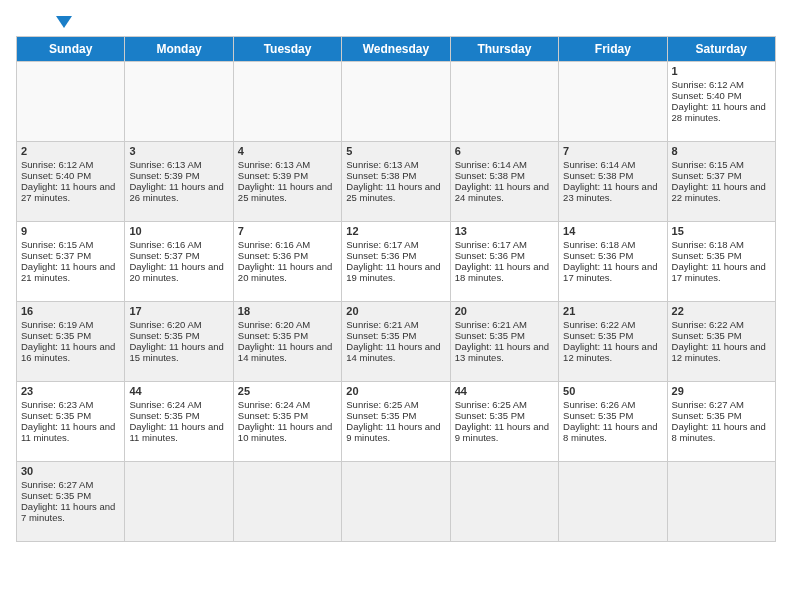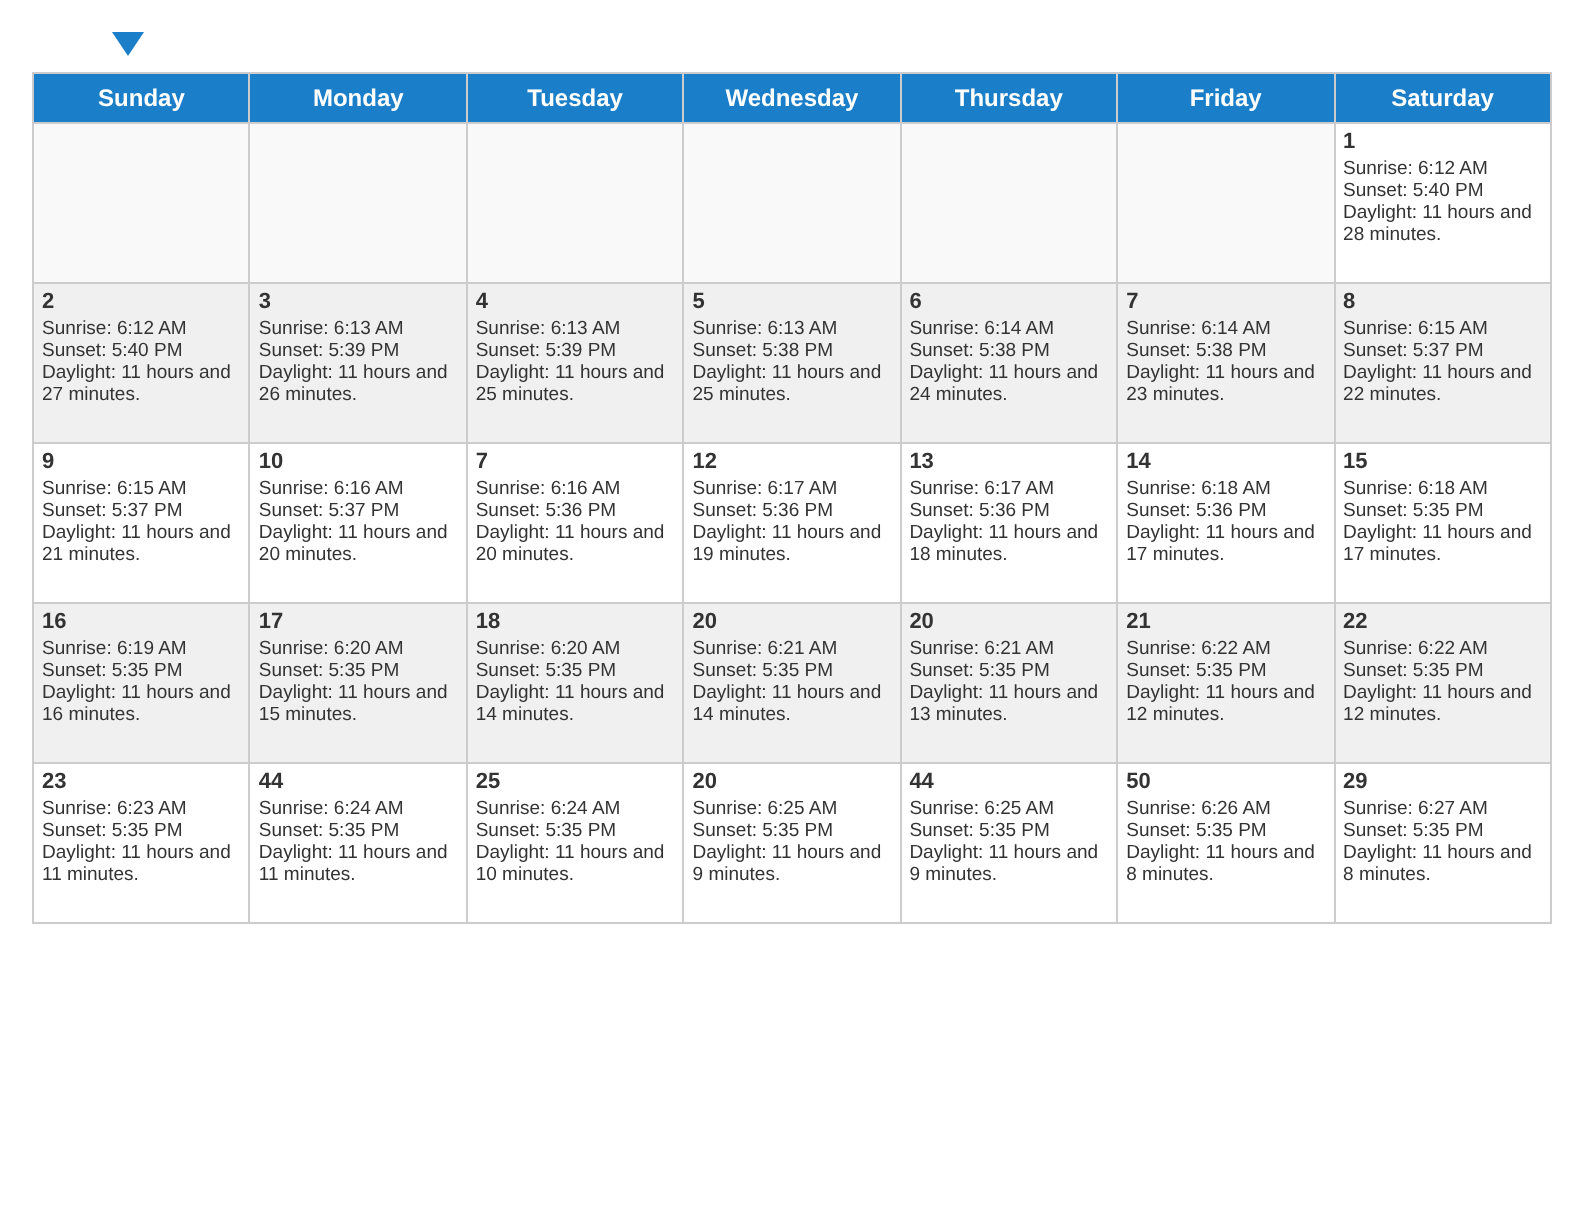--- a/index.html
+++ b/index.html
@@ -121,14 +121,23 @@
       </tr>
       <tr>
         <td><span class="day-num">23</span><span>Sunrise: 6:23 AM<br>Sunset: 5:35 PM<br>Daylight: 11 hours and 11 minutes.</span></td>
         <td><span class="day-num">44</span><span>Sunrise: 6:24 AM<br>Sunset: 5:35 PM<br>Daylight: 11 hours and 11 minutes.</span></td>
         <td><span class="day-num">25</span><span>Sunrise: 6:24 AM<br>Sunset: 5:35 PM<br>Daylight: 11 hours and 10 minutes.</span></td>
         <td><span class="day-num">20</span><span>Sunrise: 6:25 AM<br>Sunset: 5:35 PM<br>Daylight: 11 hours and 9 minutes.</span></td>
         <td><span class="day-num">44</span><span>Sunrise: 6:25 AM<br>Sunset: 5:35 PM<br>Daylight: 11 hours and 9 minutes.</span></td>
         <td><span class="day-num">50</span><span>Sunrise: 6:26 AM<br>Sunset: 5:35 PM<br>Daylight: 11 hours and 8 minutes.</span></td>
         <td><span class="day-num">29</span><span>Sunrise: 6:27 AM<br>Sunset: 5:35 PM<br>Daylight: 11 hours and 8 minutes.</span></td>
       </tr>
+      <tr class="gray-row">
+        <td><span class="day-num">30</span><span>Sunrise: 6:27 AM<br>Sunset: 5:35 PM<br>Daylight: 11 hours and 7 minutes.</span></td>
+        <td class="empty"></td>
+        <td class="empty"></td>
+        <td class="empty"></td>
+        <td class="empty"></td>
+        <td class="empty"></td>
+        <td class="empty"></td>
+      </tr>
     </tbody>
 </table>
 
 </body></html>

